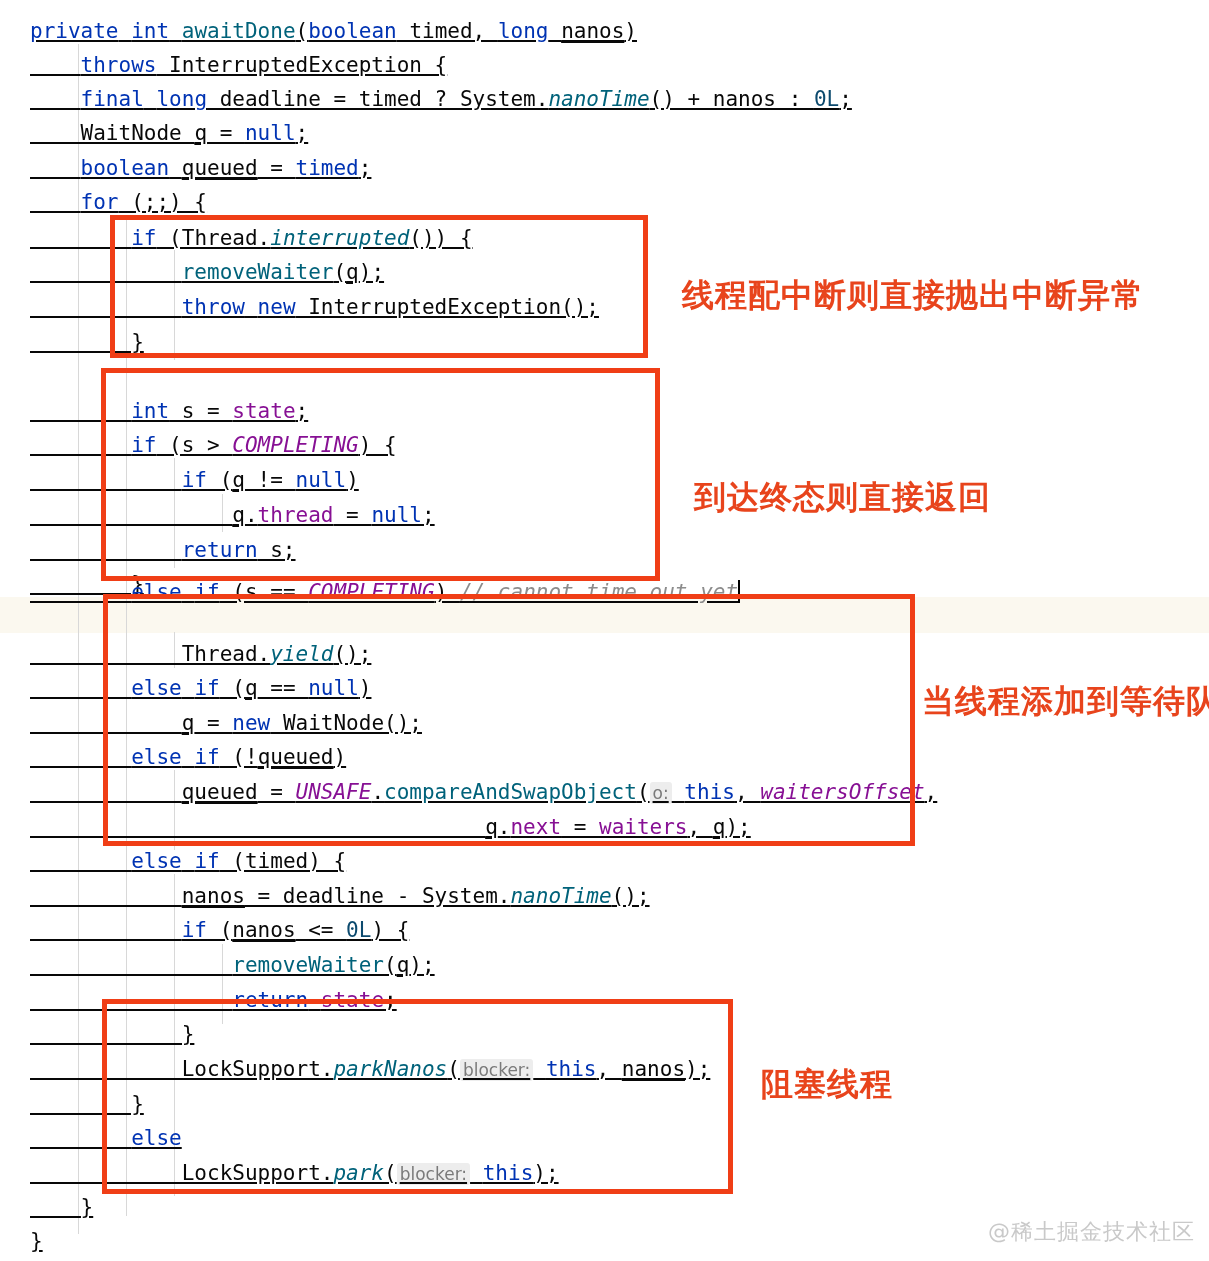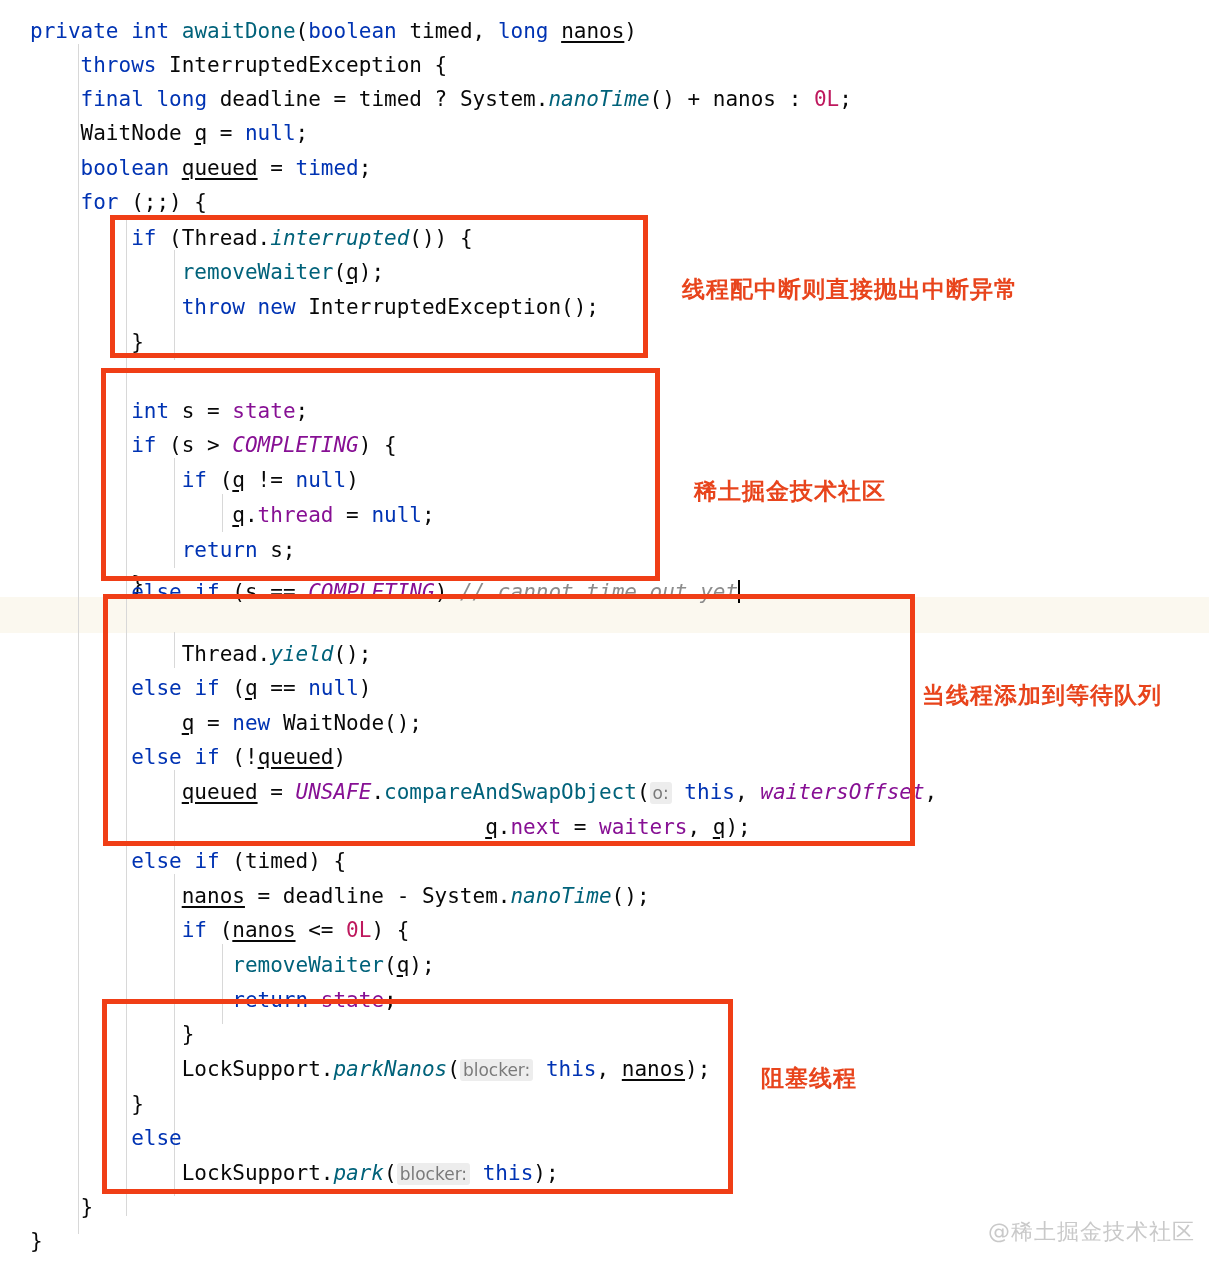--- a/index.html
+++ b/index.html
@@ -46,29 +46,30 @@
     line-height: 34.6px;
     white-space: pre;
     color: #080808;
     letter-spacing: 0px;
   }
   .ln {
     position: absolute;
     left: 0;
     white-space: pre;
     height: 34.6px;
+    text-decoration: underline;
   }
 
   
   .kw   { color: #0033b3; }
   .meth { color: #00627a; font-style: italic; }
   .methp{ color: #00627a; }
   .fld  { color: #871094; }
   .fldi { color: #871094; font-style: italic; }
-  .num  { color: #be185d; }
+  .num  { color: #0c4a6e; }
   .cmt  { color: #8c8c8c; font-style: italic; }
   .und  { text-decoration: underline; text-decoration-color:#080808; text-underline-offset: 3px; }
   .hint {
     color: #7a7a7a;
     background: #ededed;
     font-size: 17px;
     border-radius: 3px;
     padding: 1px 3px;
     font-family: "DejaVu Sans", "Liberation Sans", sans-serif;
   }
@@ -88,21 +89,21 @@
     z-index: 5;
     box-sizing: border-box;
   }
 
   
   .rlabel {
     position: absolute;
     color: #e8441c;
     font-family: "DejaVu Sans", "Liberation Sans", sans-serif;
     font-weight: bold;
-    font-size: 23px;
+    font-size: 32px;
     letter-spacing: 1px;
     white-space: nowrap;
     z-index: 6;
   }
 
   
   .watermark {
     position: absolute;
     right: 14px;
     bottom: 14px;
@@ -208,21 +209,21 @@
   <div class="rbox" style="left:110px; top:215px; width:538px; height:143px;"></div>
 
   <div class="rbox" style="left:101px; top:368px; width:559px; height:213px;"></div>
 
   <div class="rbox" style="left:103px; top:594px; width:812px; height:252px;"></div>
 
   <div class="rbox" style="left:102px; top:999px; width:631px; height:195px;"></div>
 
   <div class="rlabel" style="left:682px; top:274px;">线程配中断则直接抛出中断异常</div>
 
-  <div class="rlabel" style="left:694px; top:476px;">稀土掘金技术社区</div>
+  <div class="rlabel" style="left:694px; top:476px;">到达终态则直接返回</div>
 
   <div class="rlabel" style="left:922px; top:680px;">当线程添加到等待队列</div>
 
   <div class="rlabel" style="left:761px; top:1063px;">阻塞线程</div>
 
   <div class="watermark">@稀土掘金技术社区</div>
 
 </div>
 
 </body></html>

